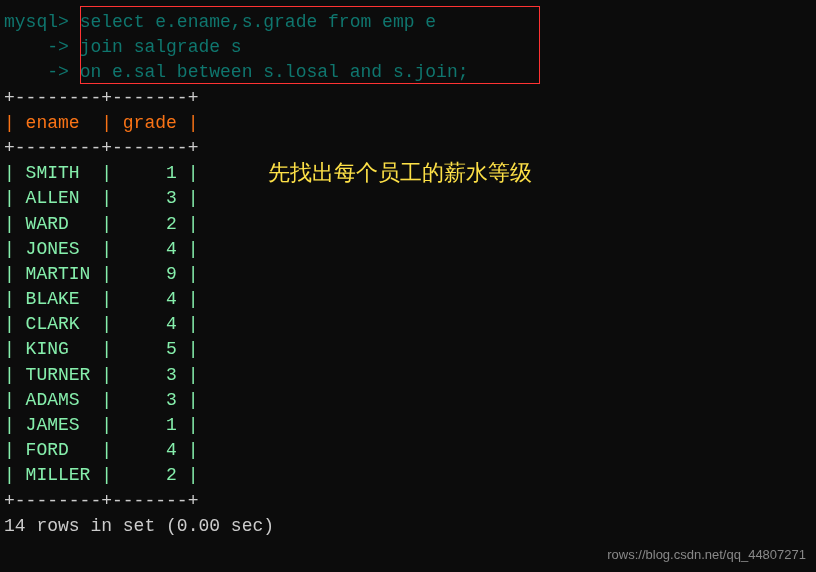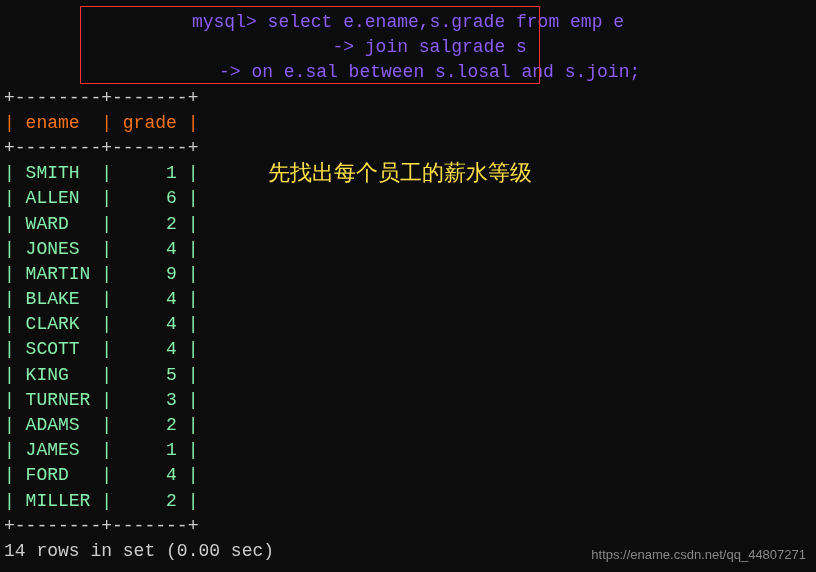--- a/index.html
+++ b/index.html
@@ -13,22 +13,21 @@
       font-family: 'Consolas', 'Courier New', monospace;
       font-size: 18px;
       padding: 8px 4px;
       width: 816px;
       height: 572px;
       position: relative;
       line-height: 1.4;
     }
     .prompt-line {
       white-space: pre;
-      color: #8b5cf6;
-      text-align: center;
+      color: #0f766e;
     }
     .sql-box {
       border: 1px solid #ff3333;
       position: absolute;
       top: 6px;
       left: 80px;
       width: 460px;
       height: 78px;
       pointer-events: none;
     }
@@ -78,33 +77,32 @@
 <div class="prompt-line"><span>mysql&gt;</span> <span>select e.ename,s.grade from emp e</span></div>
 <div class="prompt-line"><span>    -&gt;</span> <span>join salgrade s</span></div>
 <div class="prompt-line"><span>    -&gt;</span> <span>on e.sal between s.losal and s.join;</span></div>
 
 <div class="table-border">+--------+-------+</div>
 <div class="table-header">| ename  | grade |</div>
 <div class="table-border">+--------+-------+</div>
 
 <div id="table-rows">
     <div class="table-row">| SMITH  |     1 |</div>
-    <div class="table-row">| ALLEN  |     6 |</div>
+    <div class="table-row">| ALLEN  |     3 |</div>
     <div class="table-row">| WARD   |     2 |</div>
     <div class="table-row">| JONES  |     4 |</div>
     <div class="table-row">| MARTIN |     9 |</div>
     <div class="table-row">| BLAKE  |     4 |</div>
     <div class="table-row">| CLARK  |     4 |</div>
-    <div class="table-row">| SCOTT  |     4 |</div>
     <div class="table-row">| KING   |     5 |</div>
     <div class="table-row">| TURNER |     3 |</div>
-    <div class="table-row">| ADAMS  |     2 |</div>
+    <div class="table-row">| ADAMS  |     3 |</div>
     <div class="table-row">| JAMES  |     1 |</div>
     <div class="table-row">| FORD   |     4 |</div>
     <div class="table-row">| MILLER |     2 |</div>
   </div>
 
 <div class="table-border">+--------+-------+</div>
 <div class="result-status">14 rows in set (0.00 sec)</div>
 
 <div class="annotation">先找出每个员工的薪水等级</div>
 
-<div class="watermark">https://ename.csdn.net/qq_44807271</div>
+<div class="watermark">rows://blog.csdn.net/qq_44807271</div>
 
 </body></html>

